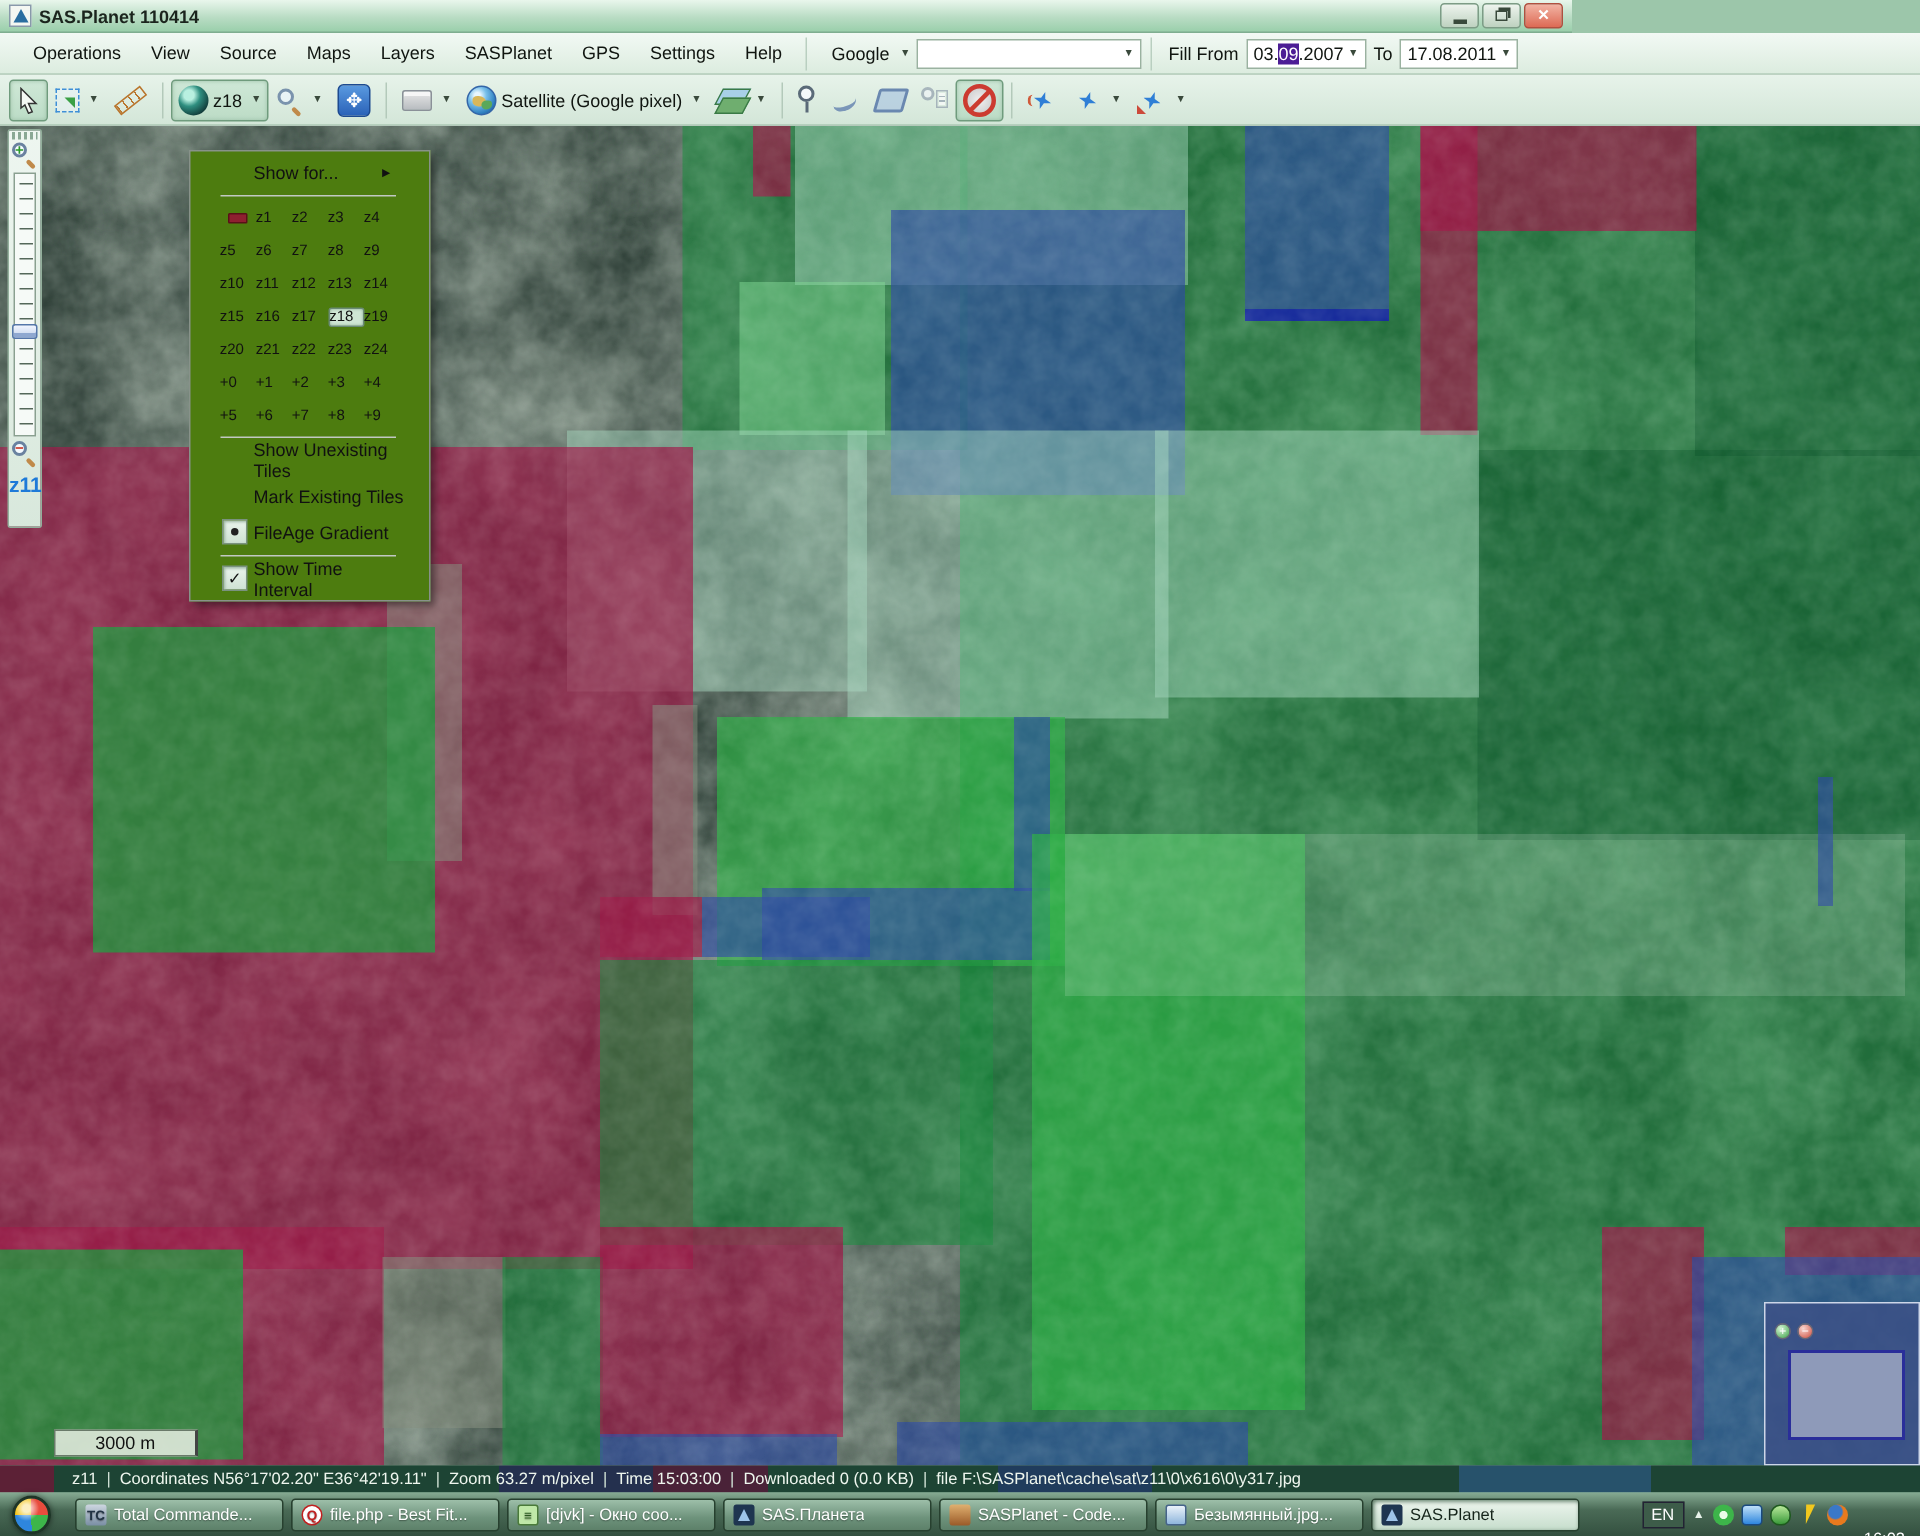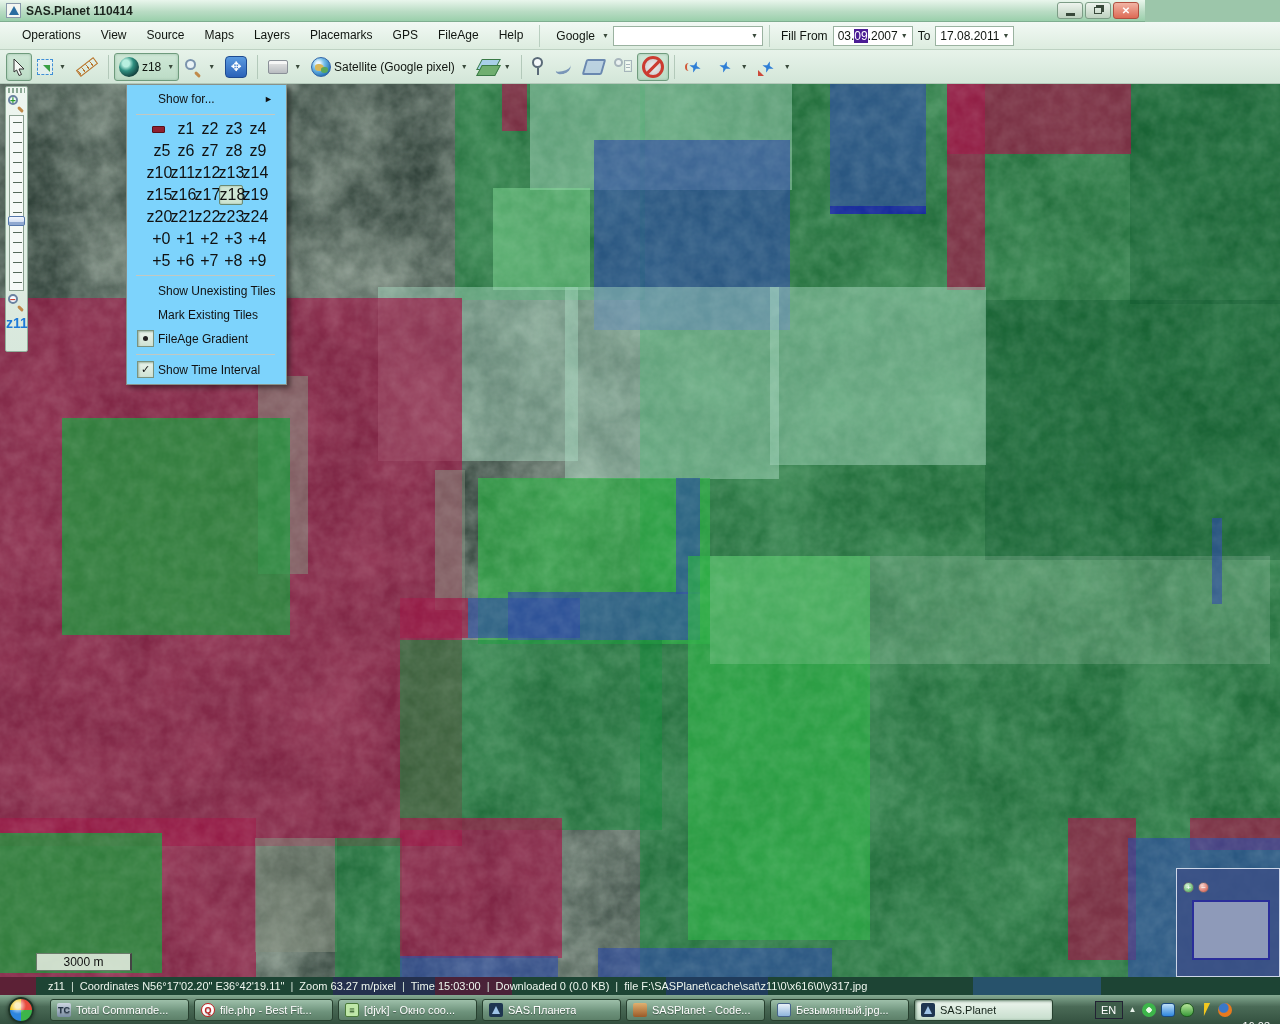--- a/index.html
+++ b/index.html
@@ -1,21 +1,21 @@
 <!DOCTYPE html>
 <html><head>
 <meta charset="utf-8">
 <style>
   html,body{margin:0;padding:0;background:#222;}
   *{box-sizing:border-box;}
   .screen{position:relative;width:1280px;height:1024px;overflow:hidden;
     font-family:"Liberation Sans",sans-serif;background:#9cc6aa;}
 
   
-  .titlebar{position:absolute;left:0;top:0;width:1145px;height:22px;
+  .titlebar{position:absolute;left:0;top:0;width:1048px;height:22px;
     background:linear-gradient(#e9f6ec,#b9dcc4 55%,#9acfab);
     border-bottom:1px solid #7fae90;display:flex;align-items:center;padding:0 4px;}
   .app-icon{width:15px;height:15px;margin:0 5px 0 2px;position:relative;background:#f4f7f2;border:1px solid #8899aa;}
   .app-icon:before{content:"";position:absolute;left:2px;top:2px;border-left:5px solid transparent;
     border-right:5px solid transparent;border-bottom:9px solid #2a6ea0;}
   .win-title{font-size:12px;font-weight:bold;color:#1b241d;}
   .winbtns{margin-left:auto;display:flex;gap:2px;padding-right:2px;}
   .winbtn{width:26px;height:17px;border-radius:3px;border:1px solid #7d9c86;
     background:linear-gradient(#eef4ee,#bed2c0);display:flex;align-items:center;justify-content:center;
     font-size:10px;color:#2f3c31;line-height:1;}
@@ -118,27 +118,27 @@
   .zp-mag .lens{position:absolute;left:0;top:0;width:10px;height:10px;border:2px solid #6a82a0;border-radius:50%;background:#f4faff;}
   .zp-mag .stem{position:absolute;right:1px;bottom:1px;width:7px;height:3px;background:#c08a4a;transform:rotate(45deg);border-radius:2px;}
   .zp-mag .sign{position:absolute;left:2px;top:0px;font-size:10px;font-weight:bold;}
   .zp-track{position:relative;width:15px;height:176px;margin:3px auto;border:1px solid #8aa090;background:#f6faf7;}
   .tick{position:absolute;left:3px;width:9px;height:1px;background:#55685a;}
   .zp-handle{position:absolute;left:-2px;top:100px;width:17px;height:10px;background:linear-gradient(#f2f6ff,#c2d2ea);
     border:1px solid #5577aa;border-radius:2px;box-shadow:inset 0 -3px 0 #8fa8d0;}
   .zp-label{text-align:center;font-size:14px;font-weight:bold;color:#1e7ad8;margin-top:4px;}
 
   
-  .zmenu{position:absolute;left:126px;top:0px;width:161px;background:#7dd3fc;border:1px solid #88928a;
-    box-shadow:3px 3px 5px rgba(0,0,0,.45);z-index:10;font-size:12px;color:#111;padding:2px 5px;}
+  .zmenu{position:absolute;left:126px;top:16px;width:161px;background:#4d7c0f;border:1px solid #88928a;
+    box-shadow:3px 3px 5px rgba(0,0,0,.45);z-index:10;font-size:12px;color:#111;padding:2px 16px;}
   .zm-item{position:relative;height:24px;display:flex;align-items:center;padding-left:26px;}
   .zm-arrow{position:absolute;right:8px;font-size:9px;}
   .zm-sep{height:1px;background:#c2c8c2;margin:3px 6px 3px 4px;}
   .zm-row{display:flex;justify-content:center;height:22px;align-items:center;}
-  .zm-cell{width:24px;text-align:right;font-size:16px;}
+  .zm-cell{width:24px;text-align:left;font-size:10px;}
   .zm-cell.sel{border:1px solid #6a8a74;background:#cfe6d4;border-radius:2px;box-shadow:inset 0 0 2px #88a890;}
   .zm-redtile{width:13px;height:7px;background:#8e2030;border:1px solid #5a1018;border-radius:1px;margin:0 auto;}
   .zm-box{position:absolute;left:5px;top:3px;width:17px;height:17px;border:1px solid #7a927f;
     background:linear-gradient(#eaf4ec,#cfe2d3);display:flex;align-items:center;justify-content:center;
     font-size:11px;box-shadow:inset 1px 1px 2px #9ab4a0;}
   .zm-box .dot{width:5px;height:5px;border-radius:50%;background:#222;}
 
   
   .statusbar{position:absolute;left:0;top:977px;width:1280px;height:18px;color:#eef6ee;font-size:11px;
     display:flex;align-items:center;white-space:nowrap;overflow:hidden;
@@ -202,23 +202,23 @@
         </div>
     </div>
   </div>
 
   <div class="menubar">
     <span class="menu-item">Operations</span>
     <span class="menu-item">View</span>
     <span class="menu-item">Source</span>
     <span class="menu-item">Maps</span>
     <span class="menu-item">Layers</span>
-    <span class="menu-item">Placemarks</span>
+    <span class="menu-item">SASPlanet</span>
     <span class="menu-item">GPS</span>
-    <span class="menu-item">FileAge</span>
+    <span class="menu-item">Settings</span>
     <span class="menu-item">Help</span>
     <div class="mb-sep"></div>
     <span class="google-label">Google</span>
     <span class="caret">▼</span>
     <div class="searchbox">
       <span class="caret">▼</span>
     </div>
     <div class="mb-sep"></div>
     <span class="fill-label">Fill From</span>
     <div class="datebox">

